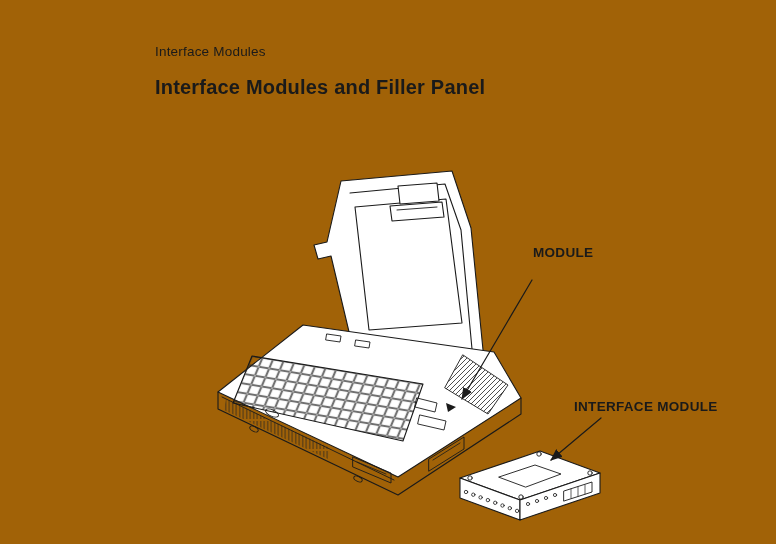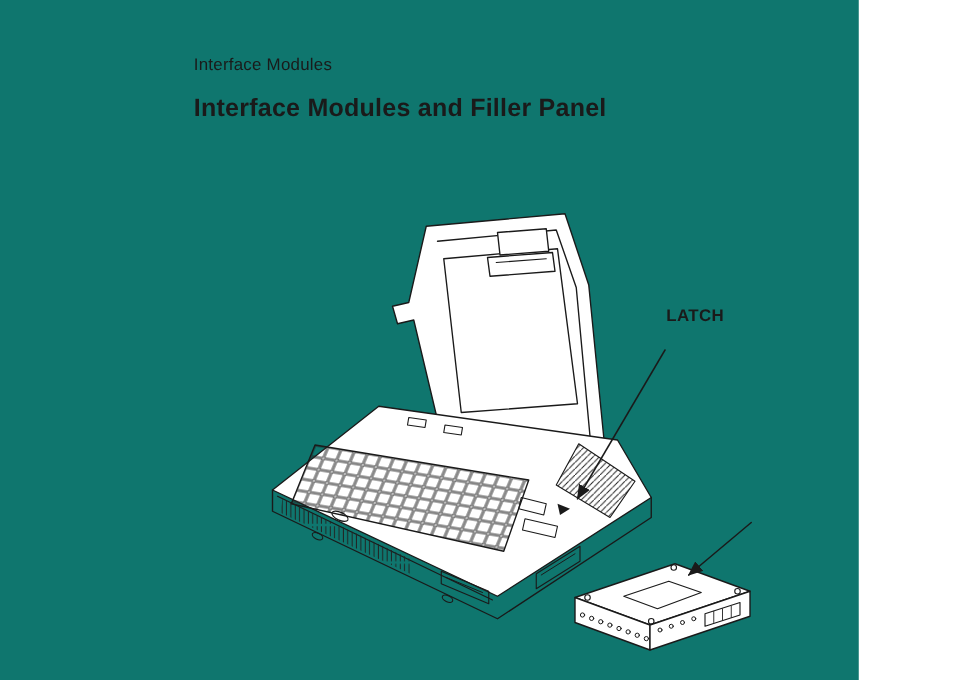--- a/index.html
+++ b/index.html
@@ -1,18 +1,18 @@
 <!DOCTYPE html>
 <html><head>
 <meta charset="utf-8">
 <style>
   *{box-sizing:border-box;margin:0;padding:0}
   html,body{width:780px;height:544px;background:#ffffff;overflow:hidden}
   body{font-family:"Liberation Sans",sans-serif;color:#1a1a1a}
-  .page{position:relative;width:687px;height:544px;background:#0f766e}
+  .page{position:relative;width:776px;height:544px;background:#a16207}
   .kicker{position:absolute;left:155px;top:44px;font-size:13.5px;font-weight:normal;letter-spacing:.2px}
   .title{position:absolute;left:155px;top:76px;font-size:20px;font-weight:bold;letter-spacing:.2px}
   svg.figure{position:absolute;left:0;top:0}
   .callout{position:absolute;font-weight:bold;font-size:13.5px;letter-spacing:.3px;line-height:19px;white-space:nowrap}
   #callout-latch{left:533px;top:243px}
   #callout-module{left:574px;top:397px}
 </style>
 </head>
 <body>
 
@@ -102,17 +102,18 @@
         <path d="M564,491 L592,482 L592,492 L564,501 Z" stroke-width="0.9"></path>
         <path d="M571,489 L571,498 M578,487 L578,496 M585,485 L585,494" stroke-width="0.7"></path>
       </g>
 
       <line x1="532" y1="280" x2="462" y2="399" stroke-width="1.2" marker-end="url(#arrow)"></line>
       <line x1="601" y1="418" x2="551" y2="460" stroke-width="1.2" marker-end="url(#arrow)"></line>
     </g>
   </svg>
 
   <div class="callout" id="callout-latch">
-    <div>LATCH</div>
+    <div>MODULE</div>
   </div>
 
+  <div class="callout" id="callout-module">INTERFACE MODULE</div>
 
 </div>
 
 </body></html>

